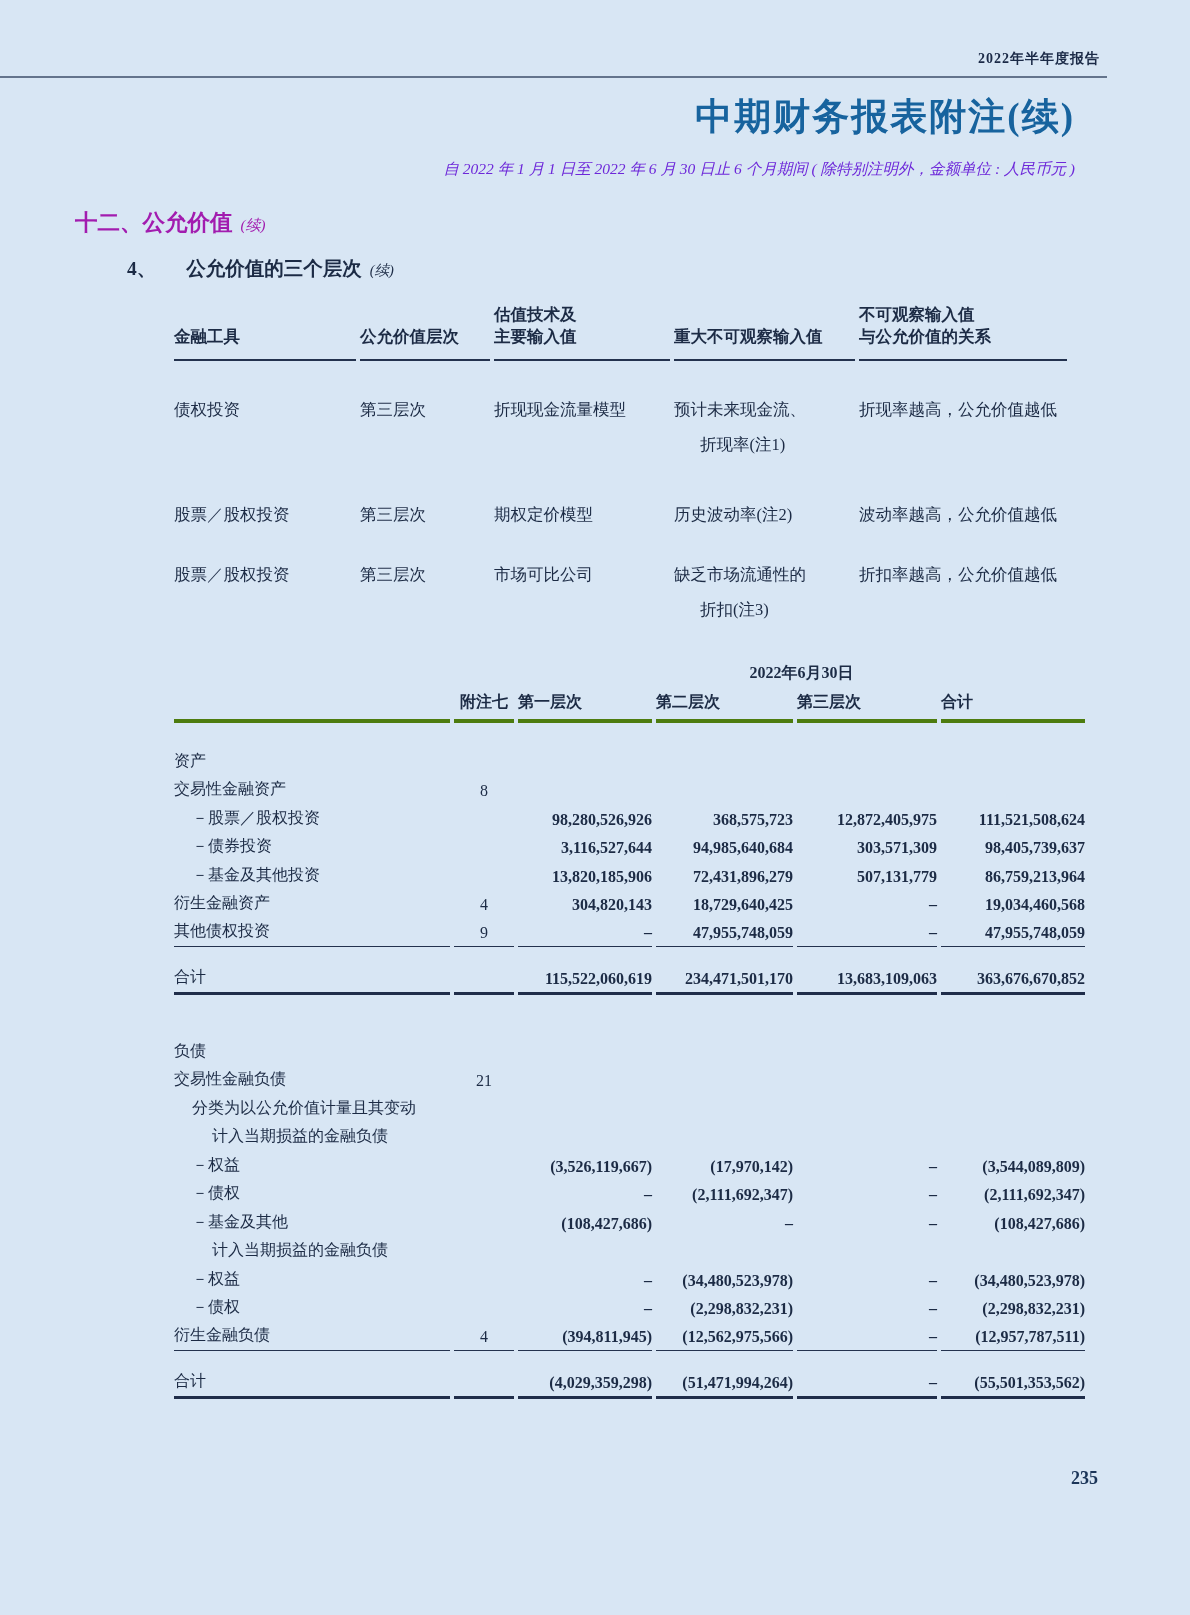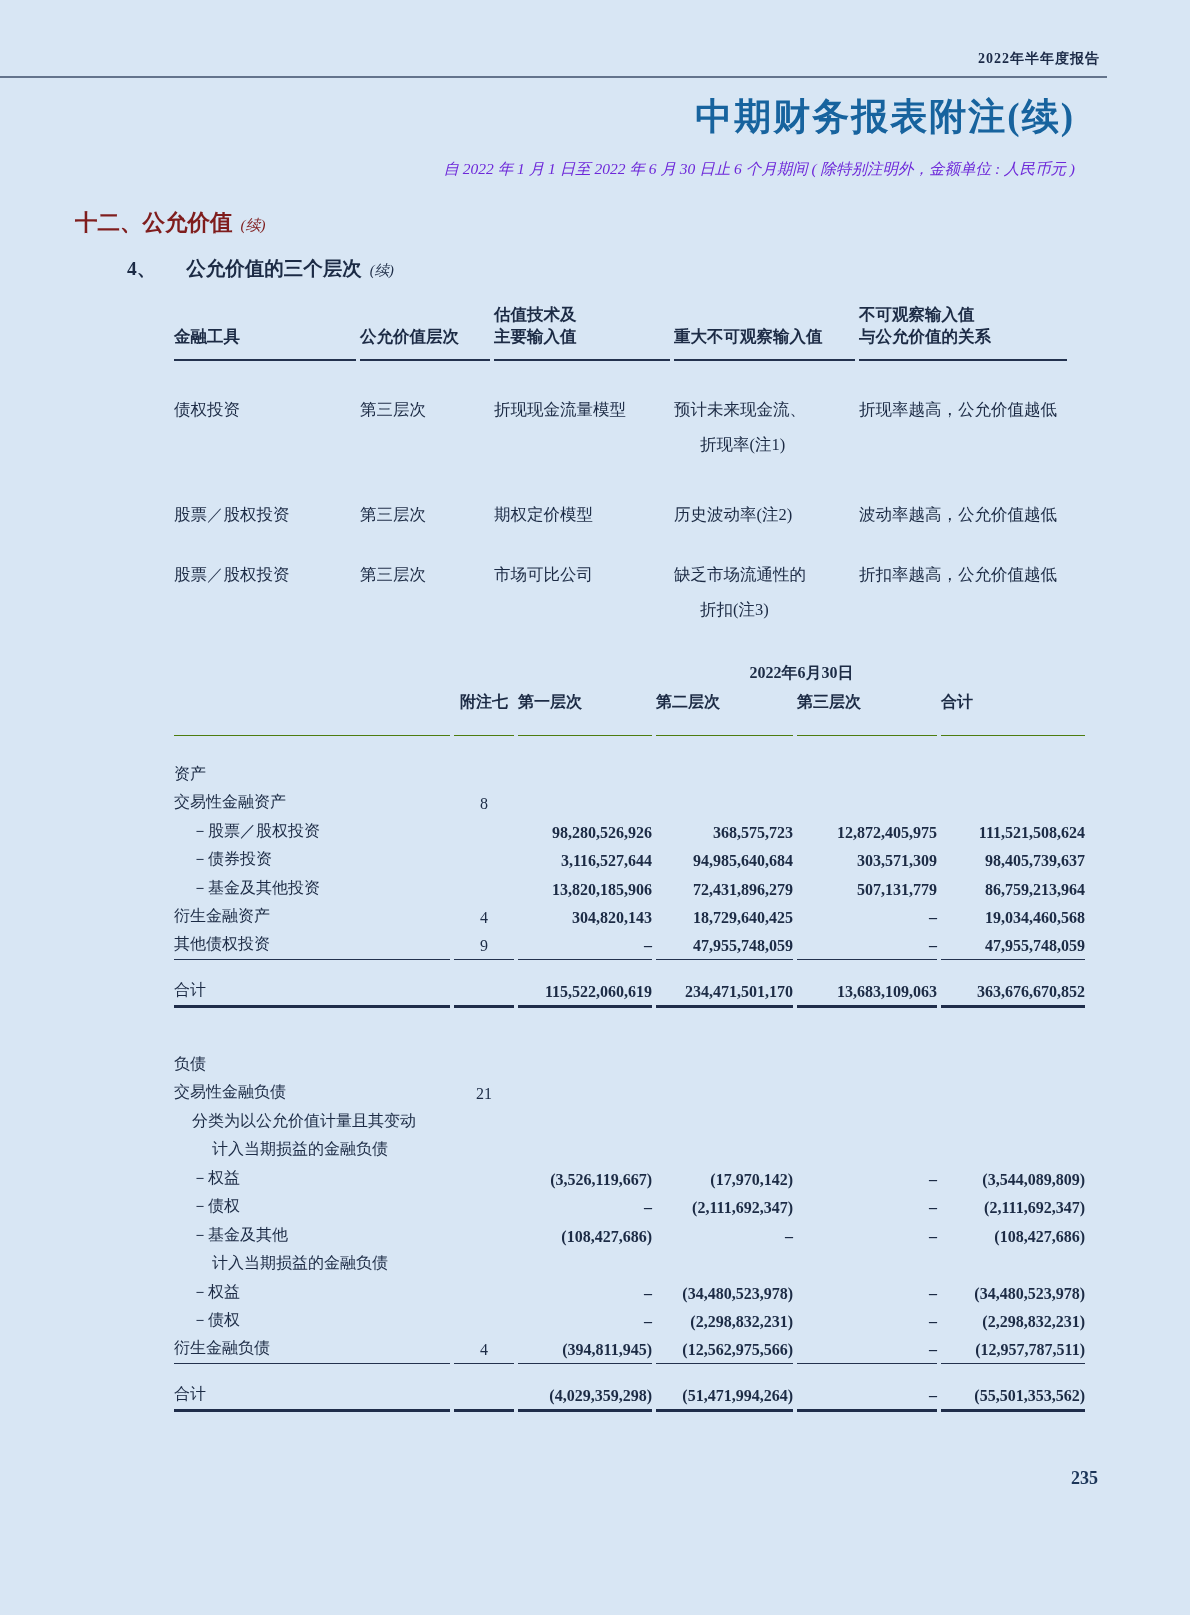--- a/index.html
+++ b/index.html
@@ -36,21 +36,21 @@
     margin:17px 115px 0 0;
     text-align:right;
     font-style:italic;
     font-size:15.5px;
     color:#6d28d9;
   }
   .section-heading {
     margin:27px 0 0 75px;
     font-size:22.5px;
     font-weight:bold;
-    color:#7f1d1d;
+    color:#a21caf;
   }
   .section-heading .cont {
     font-size:15px;
     font-style:italic;
     font-weight:normal;
     margin-left:8px;
   }
   .subsection-heading {
     margin:17px 0 0 127px;
     font-size:19.5px;
@@ -101,22 +101,22 @@
   }
   table.t2 td, table.t2 th { white-space:nowrap; }
   table.t2 .date-cell {
     text-align:center;
     font-weight:bold;
     padding-bottom:8px;
   }
   table.t2 th {
     font-weight:bold;
     vertical-align:bottom;
-    border-bottom:1px solid #4d7c0f;
-    padding-bottom:22px;
+    border-bottom:4px solid #4d7c0f;
+    padding-bottom:6px;
   }
   table.t2 th.note  { text-align:center; }
   table.t2 th.num   { text-align:left; }
   table.t2 th.lbl   { text-align:left; }
   table.t2 td.lbl   { text-align:left; height:28.5px; vertical-align:bottom; padding-bottom:4px; }
   table.t2 td.note  { text-align:center; vertical-align:bottom; padding-bottom:4px; }
   table.t2 td.num   { text-align:right; font-weight:bold; vertical-align:bottom; padding-bottom:4px; }
   table.t2 td.ind1  { padding-left:18px; }
   table.t2 td.ind2  { padding-left:38px; }
   table.t2 tr.rule-thin  td { border-bottom:1.5px solid #23324e; }

